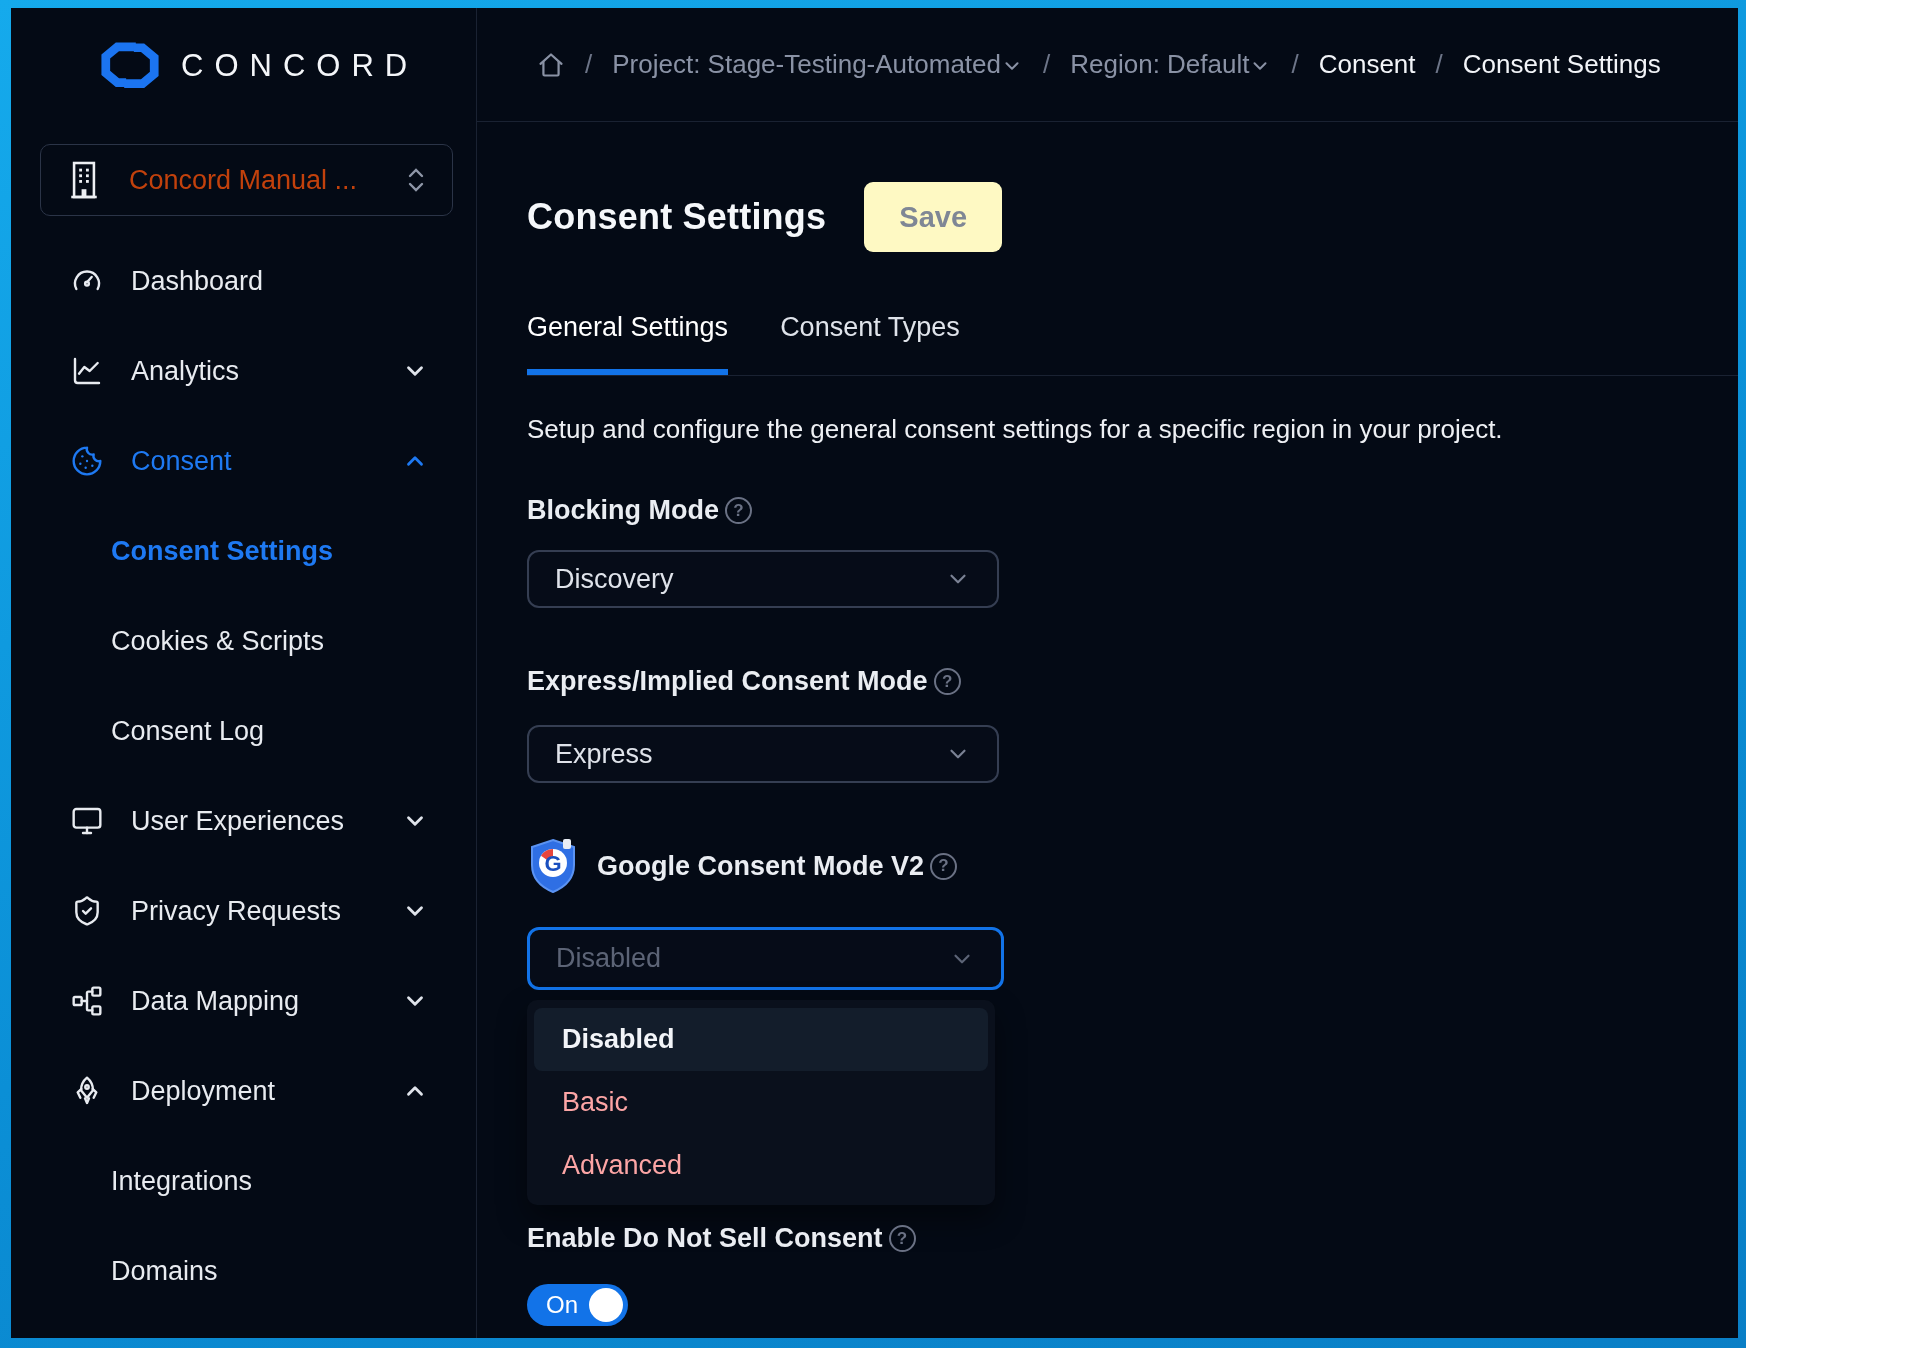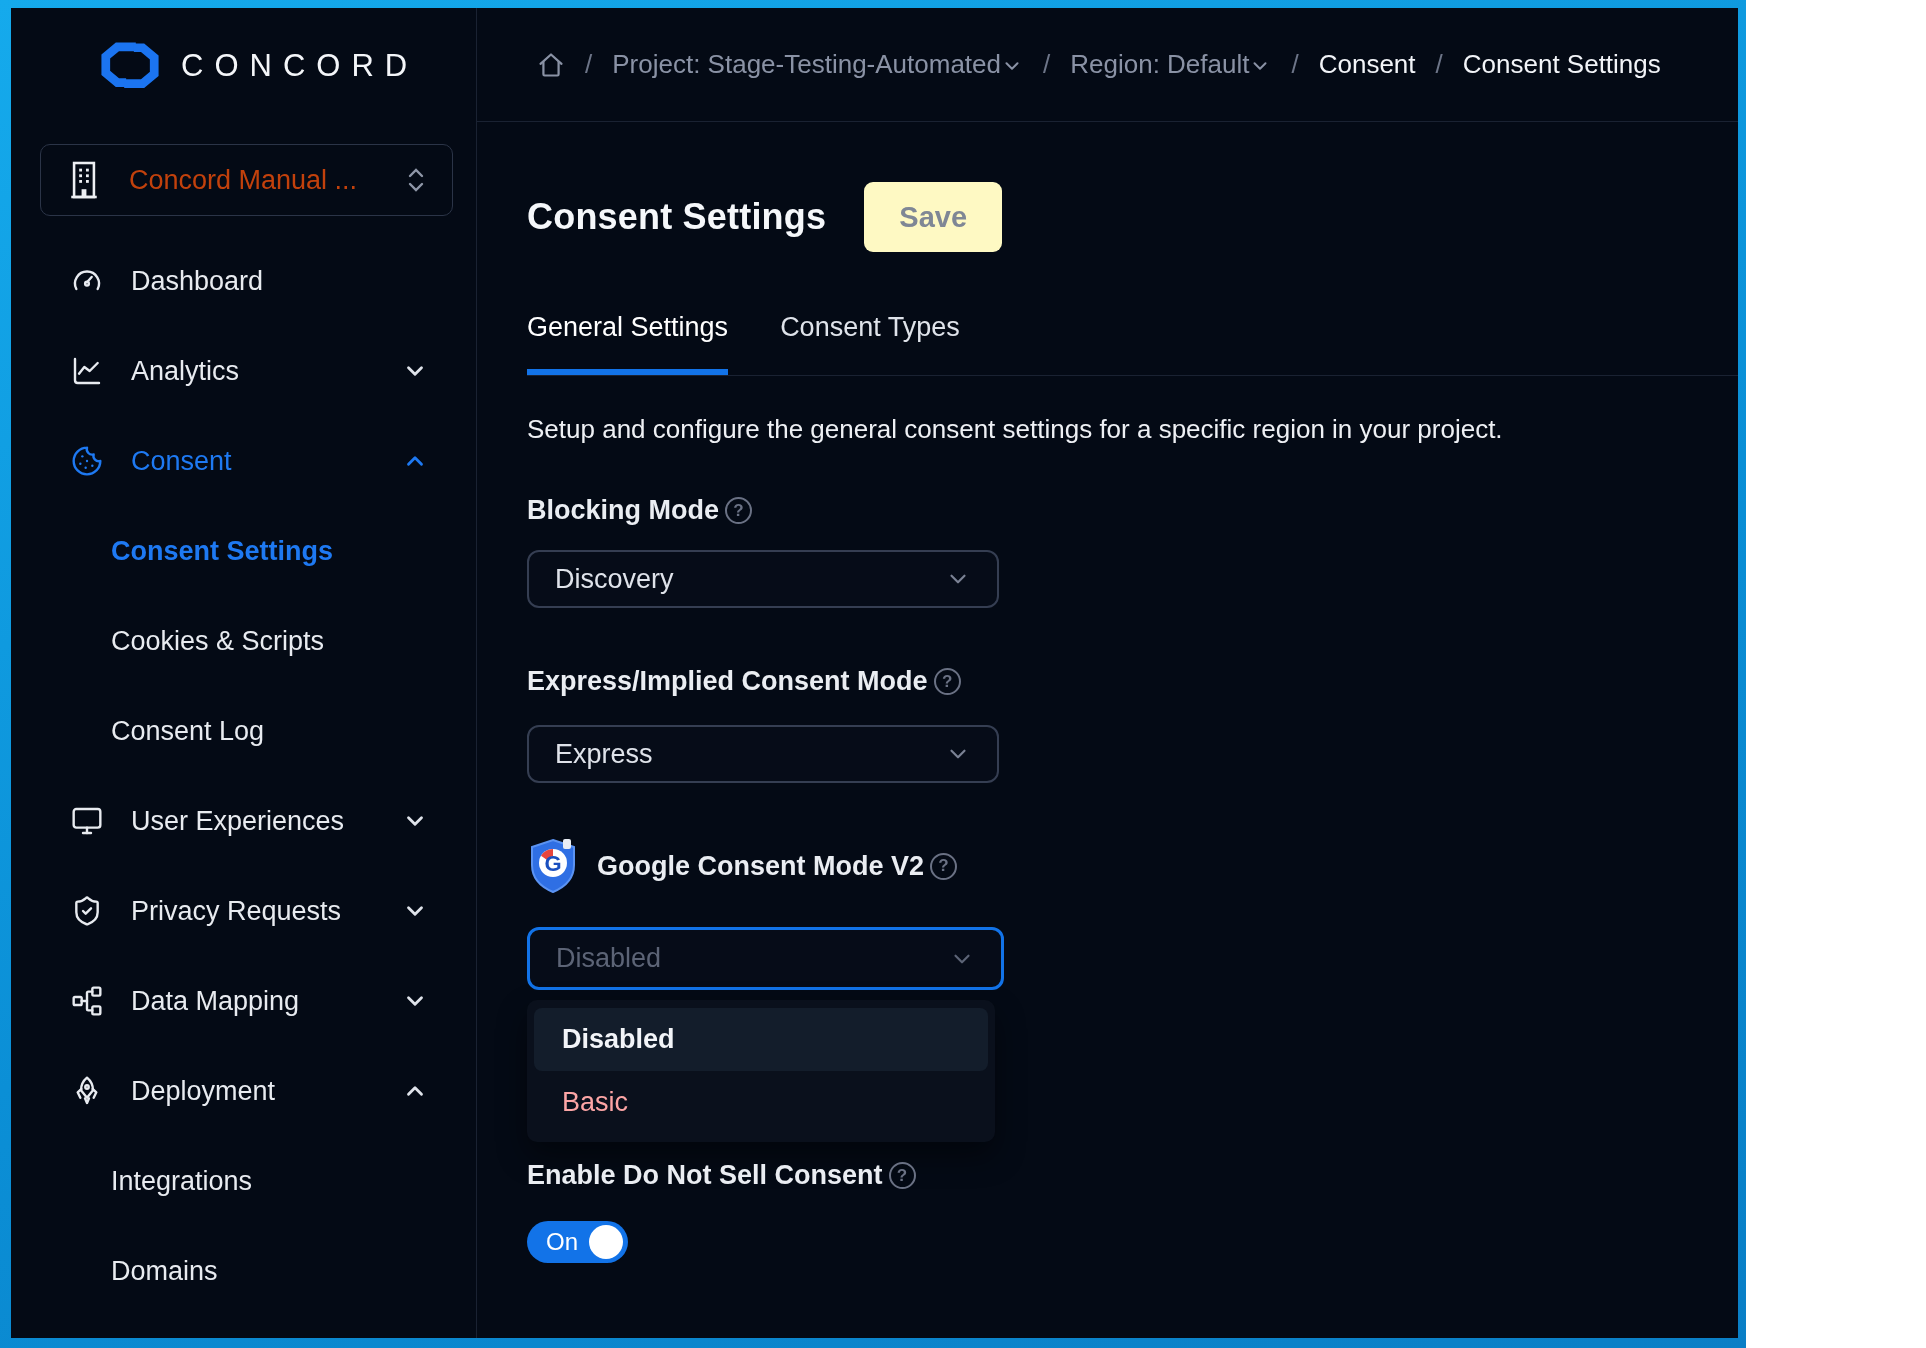--- a/index.html
+++ b/index.html
@@ -374,20 +374,21 @@
         <span class="chev">
           <svg viewBox="0 0 24 24" fill="none" stroke="currentColor" stroke-width="2" stroke-linecap="round" stroke-linejoin="round">
                 <path d="m6 9 6 6 6-6"></path>
               </svg>
         </span>
       </div>
 
       <div class="menu">
         <div class="menu-item selected">Disabled</div>
         <div class="menu-item">Basic</div>
+        <div class="menu-item">Advanced</div>
       </div>
 
       <div class="field-label dns-label">
         <span>Enable Do Not Sell Consent</span>
         <span class="help">?</span>
       </div>
       <div class="toggle">
         <span class="on-text">On</span>
         <span class="knob"></span>
       </div>

